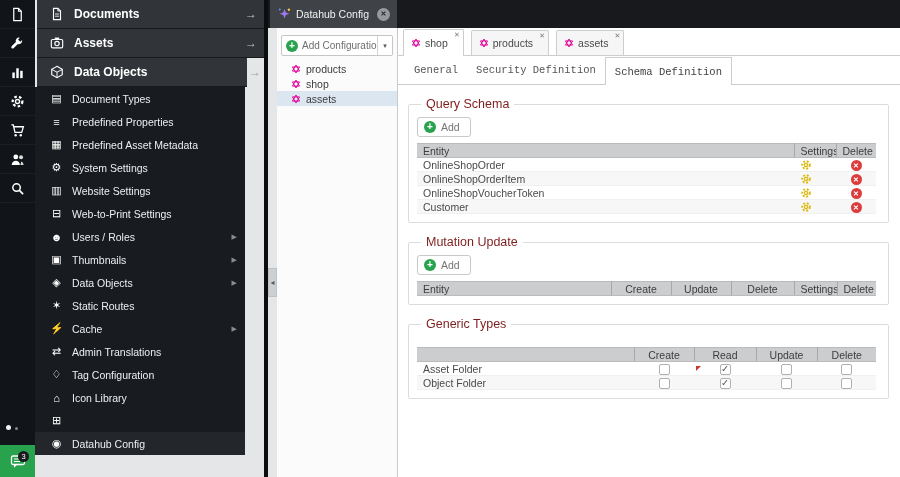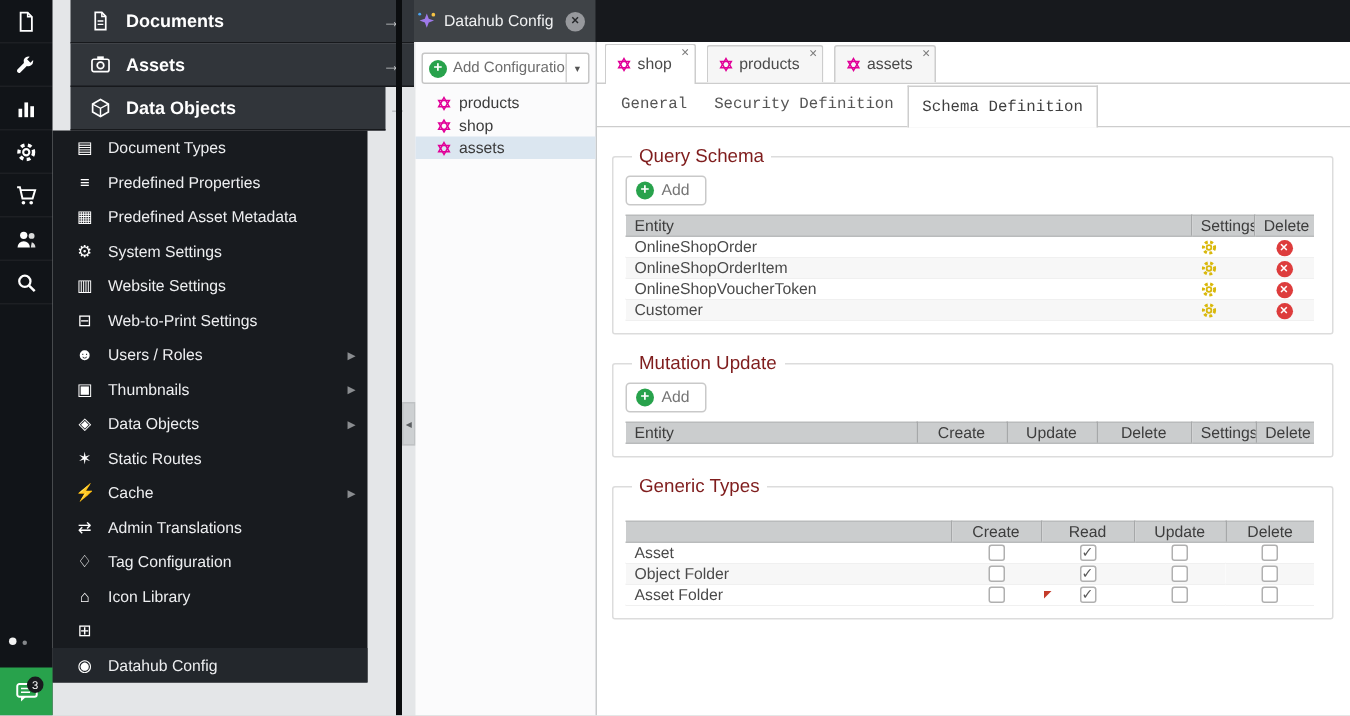--- a/index.html
+++ b/index.html
@@ -14,21 +14,21 @@
   .rail-btn { width:35px; height:29px; display:flex; align-items:center; justify-content:center;
     border-bottom:1px solid rgba(255,255,255,0.05); cursor:pointer; }
   .dot { position:absolute; border-radius:50%; }
   .dot1 { left:6px; top:425px; width:5px; height:5px; background:#f2f2f2; }
   .dot2 { left:15px; top:427px; width:3px; height:3px; background:#85888b; }
   .chat-btn { position:absolute; left:0; top:445px; width:35px; height:32px; background:#28a24c;
     display:flex; align-items:center; justify-content:center; }
   .chat-badge { position:absolute; top:6px; left:18px; width:11px; height:11px; border-radius:50%;
     background:#191b1e; color:#fff; font-size:7.5px; display:flex; align-items:center; justify-content:center; }
   
-  .menu-headers { position:absolute; left:47px; top:0; width:229px; z-index:5; }
+  .menu-headers { position:absolute; left:37px; top:0; width:229px; z-index:5; }
   .menu-header { position:relative; height:29px; background:#31353a; border-bottom:1px solid #17191c;
     display:flex; align-items:center; padding-left:13px; gap:10px; color:#fff;
     font-weight:bold; font-size:12px; cursor:pointer; }
   .menu-header .header-arrow { position:absolute; right:9px; color:#c3c6c8; font-size:12px; font-weight:normal; }
   .menu-header.short { width:210px; }
   .menu-header.short .header-arrow { right:-14px; color:#9b9ea1; }
   .submenu { position:absolute; left:35px; top:87px; width:210px; z-index:5; background:#181b1f; }
   .menu-item { position:relative; height:23px; display:flex; align-items:center; padding-left:15px; gap:9px;
     color:#edeef0; font-size:10.5px; white-space:nowrap; cursor:pointer; }
   .menu-item.active { background:#23272c; }
@@ -306,43 +306,36 @@
               <tr>
                 <th class="left"></th>
                 <th>Create</th>
                 <th>Read</th>
                 <th>Update</th>
                 <th>Delete</th>
               </tr>
             </thead>
             <tbody>
               <tr>
-                <td class="left">Asset</td>
-                <td><span class="cb"></span></td>
-                <td><span class="cb checked"></span></td>
-                <td><span class="cb"></span></td>
-                <td><span class="cb"></span></td>
-              </tr>
-              <tr>
-                <td class="left">Object Folder</td>
-                <td><span class="cb"></span></td>
-                <td><span class="cb checked"></span></td>
-                <td><span class="cb"></span></td>
-                <td><span class="cb"></span></td>
-              </tr>
-              <tr>
                 <td class="left">Asset Folder</td>
                 <td><span class="cb"></span></td>
                 <td>
                   <span class="dirty show"></span>
                   <span class="cb checked"></span>
                 </td>
                 <td><span class="cb"></span></td>
                 <td><span class="cb"></span></td>
               </tr>
+              <tr>
+                <td class="left">Object Folder</td>
+                <td><span class="cb"></span></td>
+                <td><span class="cb checked"></span></td>
+                <td><span class="cb"></span></td>
+                <td><span class="cb"></span></td>
+              </tr>
             </tbody>
           </table>
         </fieldset>
 
       </div>
     </div>
   </div>
 
   <div class="menu-headers">
     <div class="menu-header">

